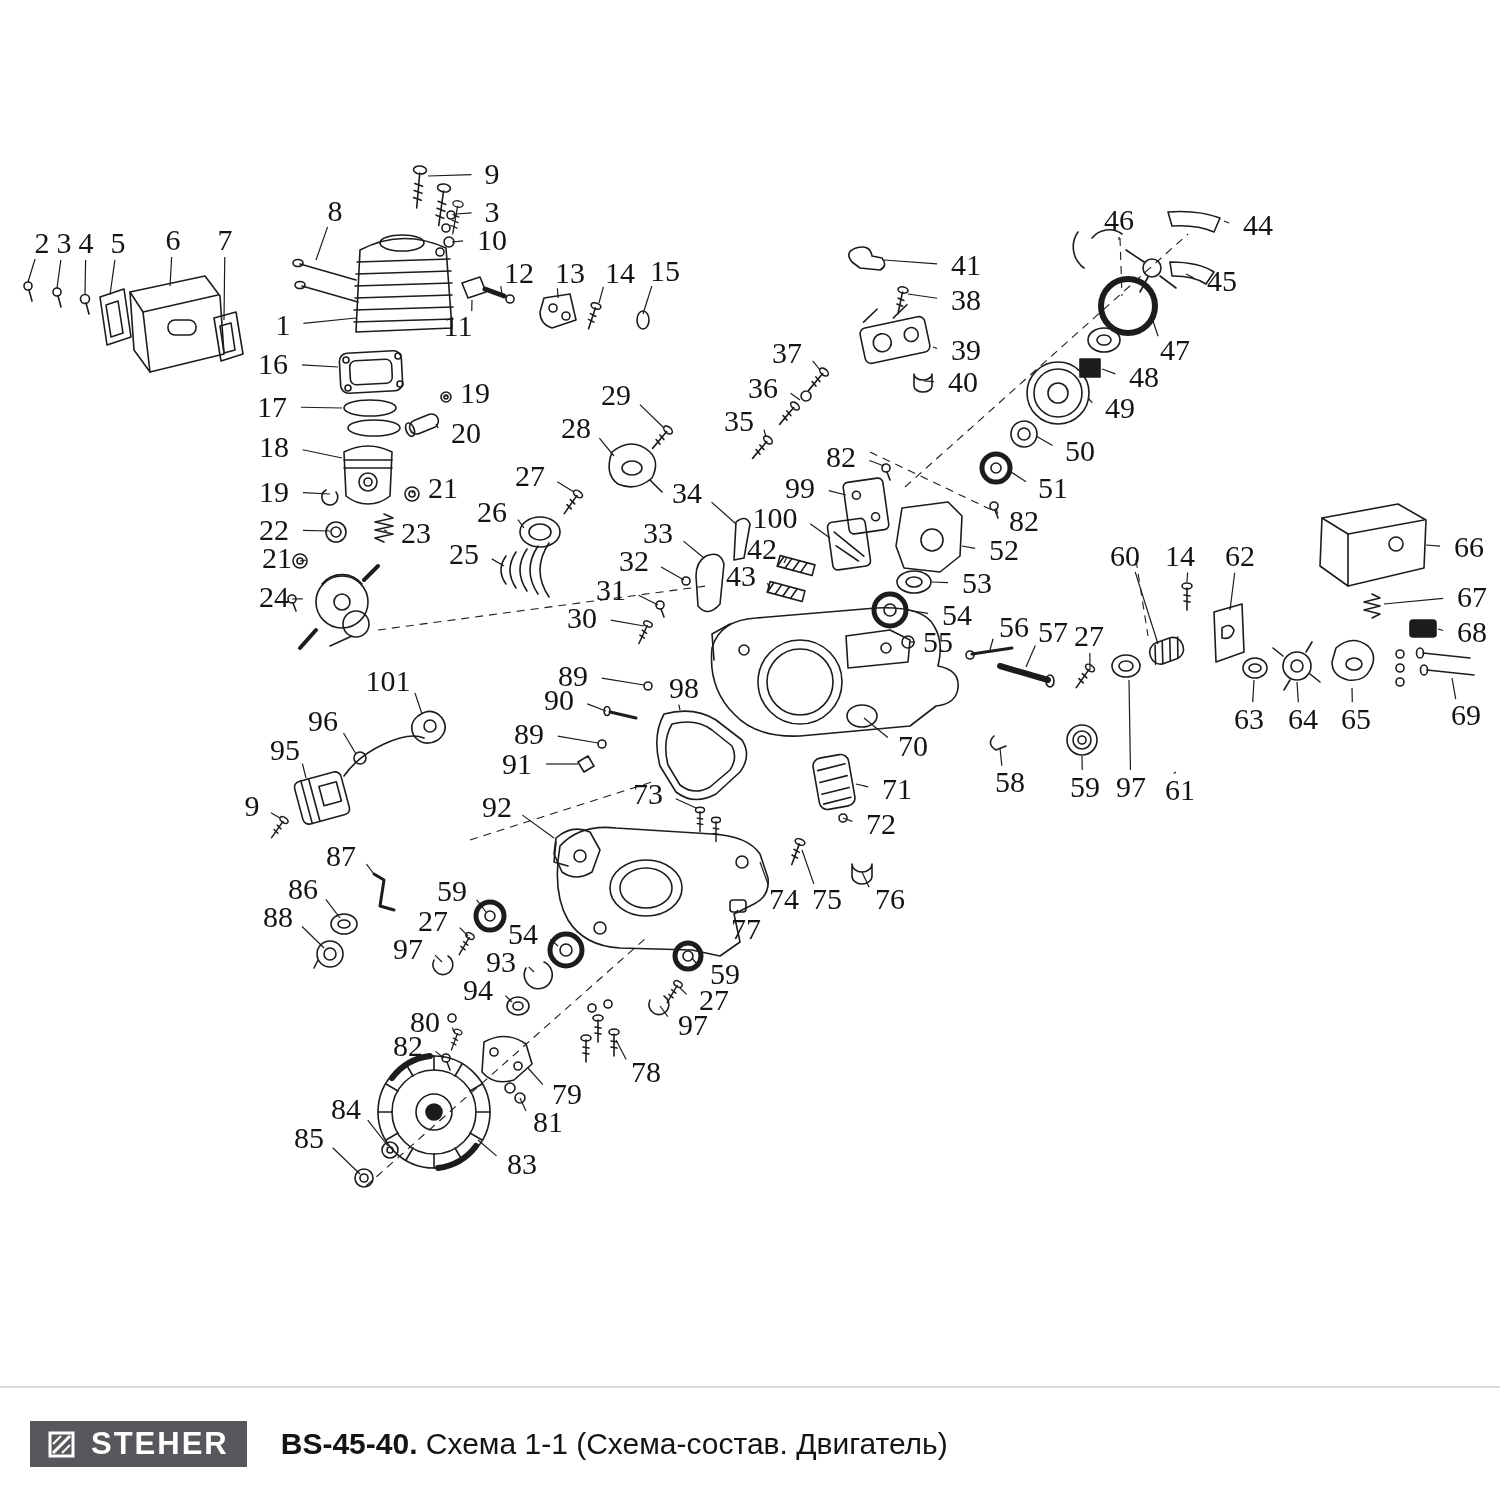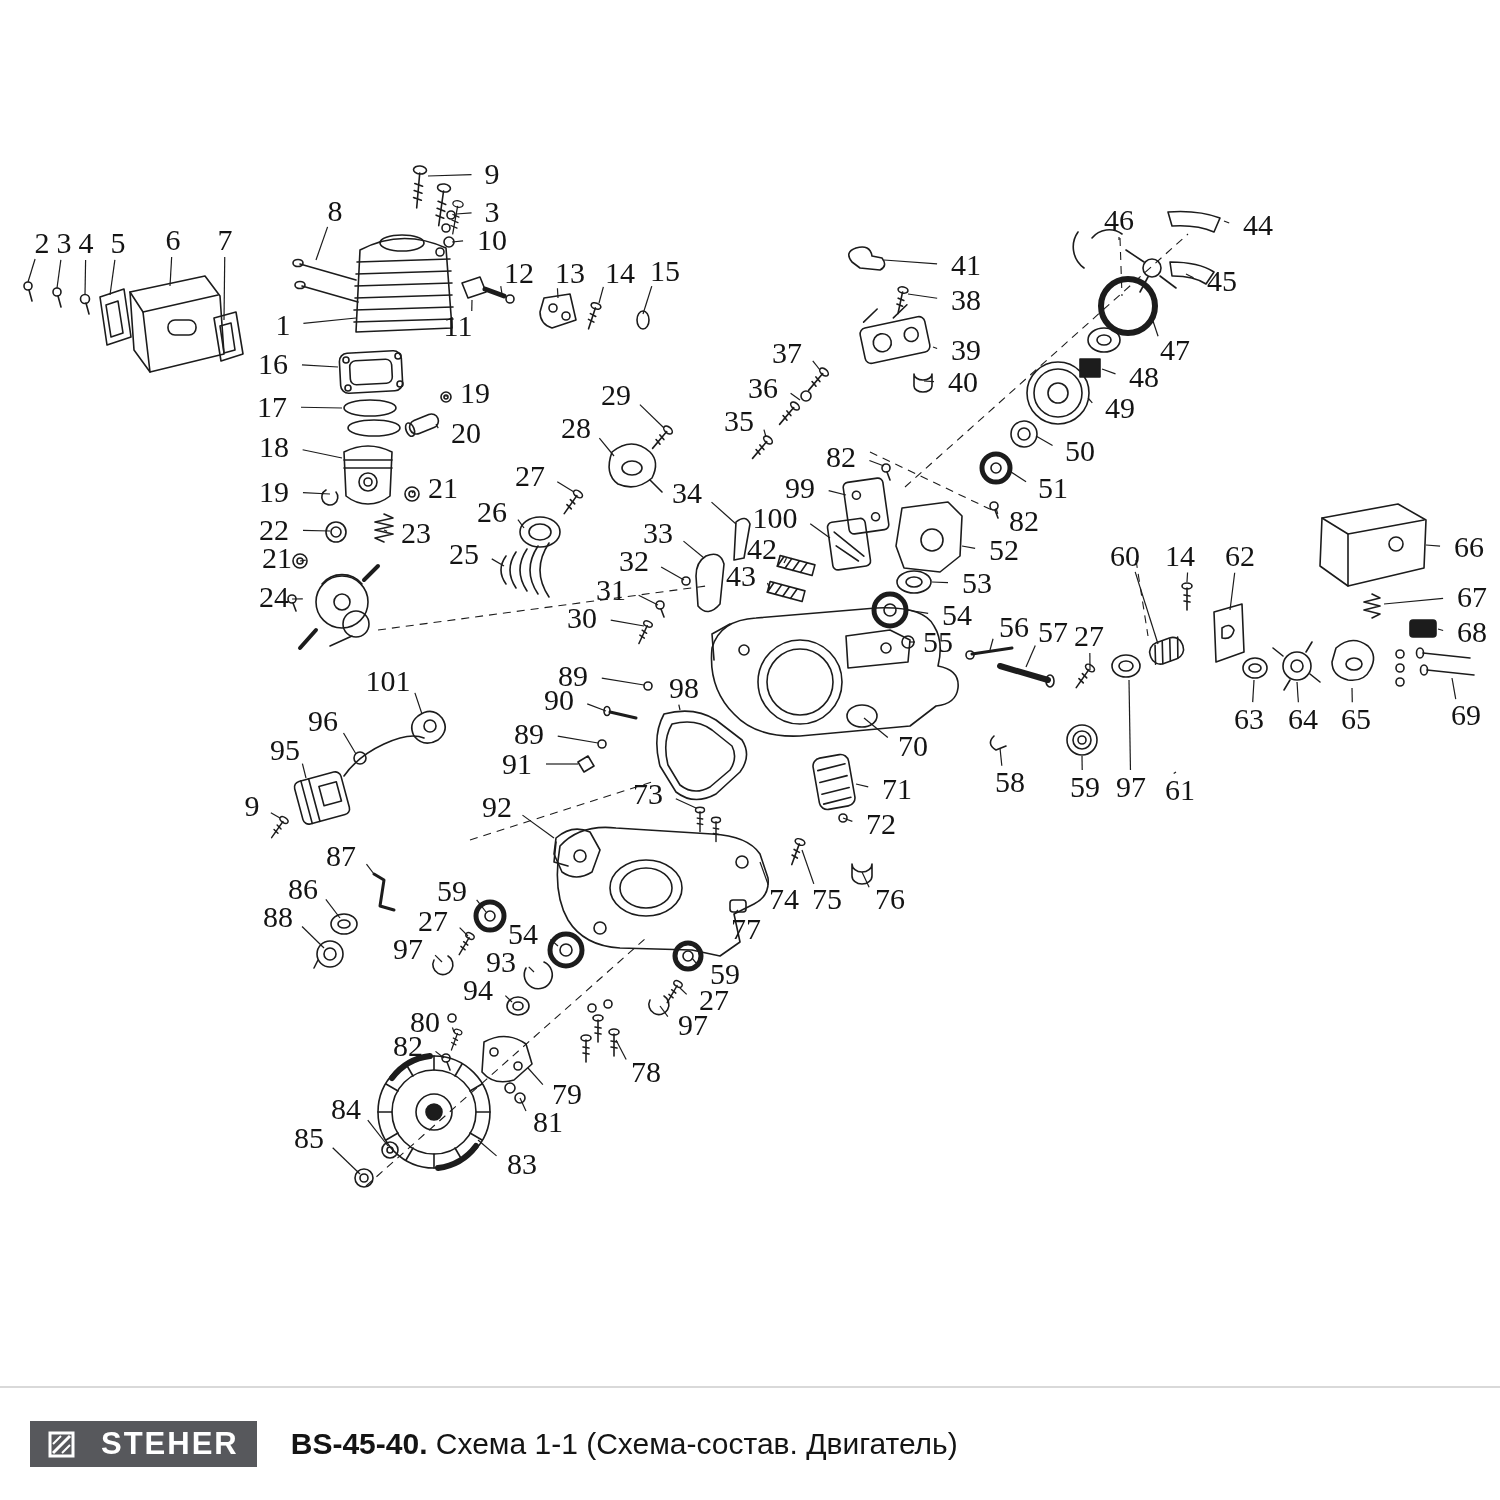--- a/index.html
+++ b/index.html
@@ -5,21 +5,21 @@
   html,body{margin:0;padding:0;background:#ffffff;}
   .canvas{position:relative;width:1500px;height:1500px;background:#fff;overflow:hidden;
           font-family:"Liberation Sans",sans-serif;}
   #diagram-svg{position:absolute;top:0;left:0;display:block;}
   #artwork{stroke:#1c1c1c;stroke-width:1.6;fill:none;stroke-linecap:round;stroke-linejoin:round;}
   #construction{stroke:#1c1c1c;stroke-width:1.1;stroke-dasharray:8 6;fill:none;}
   #labels-group text{font-family:"Liberation Serif",serif;font-size:30px;fill:#141414;text-anchor:middle;}
   #labels-group line{stroke:#1c1c1c;stroke-width:1.2;}
   .footer-divider{position:absolute;left:0;top:1386px;width:1500px;height:2px;}
   .footer-row{position:absolute;left:30px;top:1421px;right:30px;display:flex;align-items:center;}
-  .brand-box{display:flex;align-items:center;gap:26px;height:46px;padding:0 18px;min-width:186px;box-sizing:border-box;}
+  .brand-box{display:flex;align-items:center;gap:16px;height:46px;padding:0 18px;min-width:186px;box-sizing:border-box;}
   .brand-text{font-weight:bold;font-size:31px;letter-spacing:2px;color:#fff;}
   .schema-line{margin-left:34px;font-size:30px;color:#141414;white-space:nowrap;text-align:center;}
   .model{font-weight:bold;}
 </style>
 </head>
 <body>
 
 <div class="canvas">
 
 <svg id="diagram-svg" width="1500" height="1390" viewBox="0 0 1500 1390">

